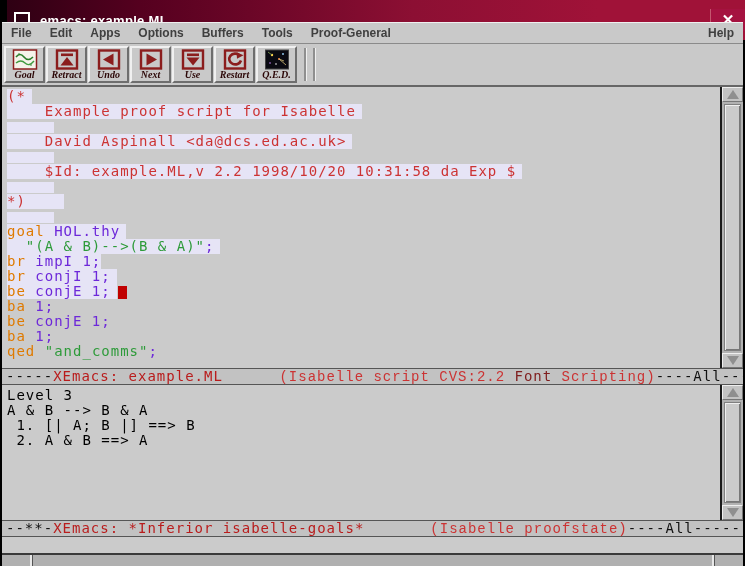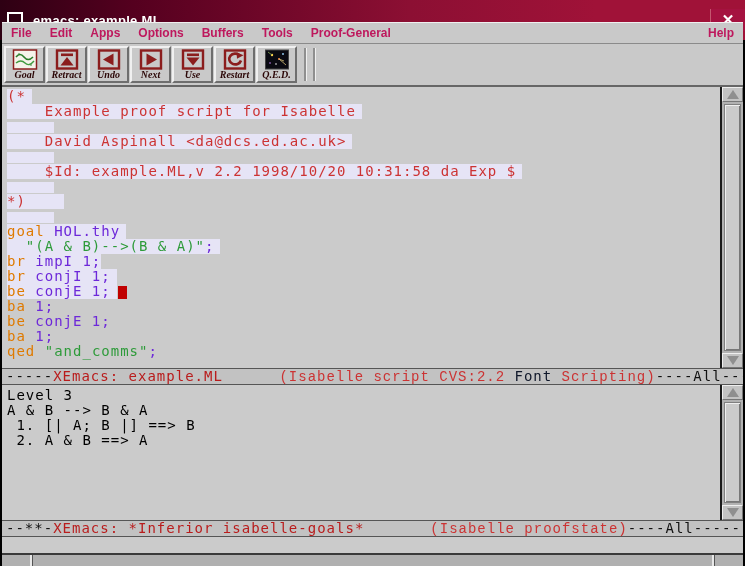--- a/index.html
+++ b/index.html
@@ -1,32 +1,32 @@
 <!DOCTYPE html>
 <html><head>
 <meta charset="utf-8">
 <style>
   html,body{margin:0;padding:0;}
   body{width:745px;height:566px;position:relative;overflow:hidden;background:#000;
        font-family:"Liberation Sans",sans-serif;}
   .band{position:absolute;left:2px;right:2px;}
 
   
-  .titlebar{position:absolute;left:0;right:0;top:0;height:40px;
+  .titlebar{position:absolute;left:7px;right:0;top:0;height:40px;
     background:linear-gradient(90deg,#2e0013 0%,#55001f 18%,#8c0f33 55%,#a01238 80%,#a01238 100%);
     display:flex;align-items:center;color:#fff;}
   .win-menu-box{width:12px;height:12px;border:2px solid #fff;margin-left:7px;background:#2e0013;}
   .title-text{font-size:13px;font-weight:bold;margin-left:10px;letter-spacing:.3px;}
   .close-btn{margin-left:auto;width:34px;height:22px;display:flex;align-items:center;justify-content:center;
     border-left:1px solid #c4576f;background:#a51240;font-size:15px;font-weight:bold;color:#fff;}
 
   
   .menubar{top:22px;height:22px;background:#c9c9c9;display:flex;align-items:center;
     border-top:1px solid #efefef;border-bottom:1px solid #8a8a8a;box-sizing:border-box;}
-  .menu-item{font-size:12px;font-weight:bold;color:#be185d;padding:0 9px;line-height:20px;}
+  .menu-item{font-size:12px;font-weight:bold;color:#404040;padding:0 9px;line-height:20px;}
   .menu-spacer{flex:1;}
 
   
   .toolbar{top:44px;height:43px;background:#c9c9c9;display:flex;align-items:center;
     border-bottom:2px solid #666;box-sizing:border-box;padding-left:2px;}
   .tb-btn{width:41px;height:37px;margin-right:1px;background:#c9c9c9;
     border:2px solid;border-color:#f0f0f0 #6e6e6e #6e6e6e #f0f0f0;
     box-sizing:border-box;display:flex;flex-direction:column;align-items:center;justify-content:flex-start;}
   .tb-icon{width:26px;height:21px;margin-top:1px;}
   .tb-icon svg{display:block;}
@@ -62,21 +62,21 @@
   .tri-down{width:0;height:0;border-left:6px solid transparent;border-right:6px solid transparent;border-top:9px solid #8f8f8f;}
   .sb-trough{flex:1;position:relative;}
   .sb-thumb{position:absolute;left:2px;right:2px;top:2px;bottom:2px;background:#cbcbcb;
     border:1px solid #808080;box-shadow:inset 1px 1px 0 #efefef, inset -1px -1px 0 #777;}
 
   
   .modeline{height:17px;background:#c2c2c2;border-top:1px solid #555;border-bottom:1px solid #555;
     box-sizing:border-box;font-family:"DejaVu Sans Mono",monospace;font-size:14px;letter-spacing:1px;
     line-height:15px;white-space:pre;overflow:hidden;padding-left:4px;}
   .ml1{top:368px;} .ml2{top:520px;}
-  .m-black{color:#111;} .m-blue{color:#b91c1c;} .m-red{color:#cc3333;font-family:Liberation Mono, monospace;} .m-green{color:#0f172a;}
+  .m-black{color:#111;} .m-blue{color:#b91c1c;} .m-red{color:#cc3333;font-family:Liberation Mono, monospace;} .m-green{color:#7f1d1d;}
 
   
   .minibuffer{top:537px;height:16px;background:#cbcbcb;}
   .bottomstrip{top:553px;height:11px;background:#b0b0b0;
     border-top:2px solid #3a3a3a;box-sizing:content-box;}
   .grip{position:absolute;top:0;bottom:0;width:2px;background:#e8e8e8;border-right:1px solid #555;}
   .grip-left{left:28px;} .grip-right{right:28px;}
 </style>
 </head>
 <body>

